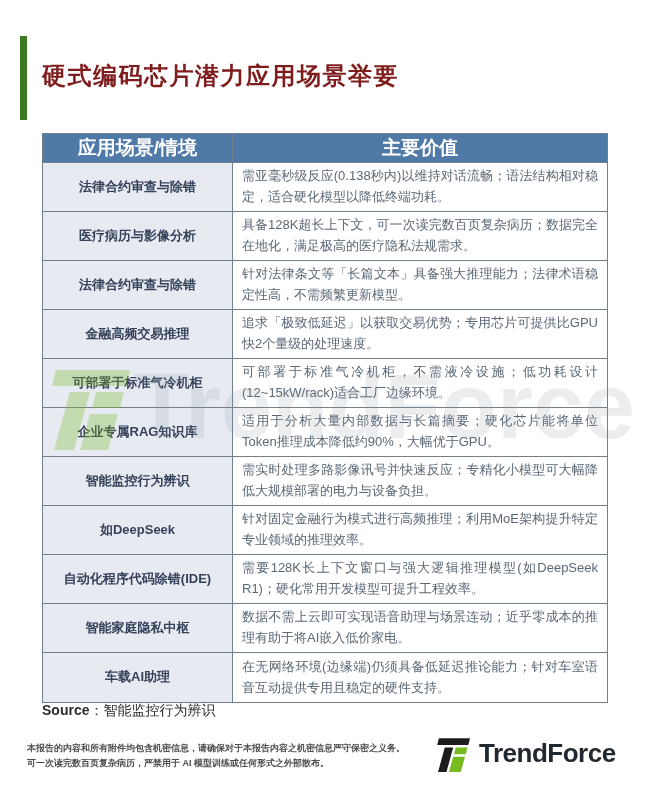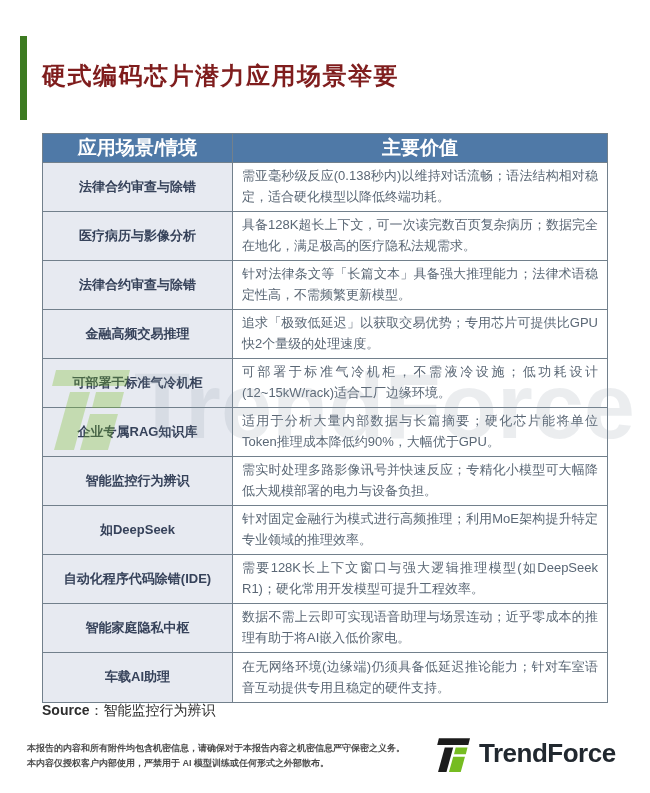--- a/index.html
+++ b/index.html
@@ -157,21 +157,21 @@
   </svg>
   <span class="wm-text">TrendForce</span>
 </div>
 
 <div class="source-line">
   <span class="src-label">Source</span><span>：</span><span>智能监控行为辨识</span>
 </div>
 
 <div class="disclaimer">
   <div>本报告的内容和所有附件均包含机密信息，请确保对于本报告内容之机密信息严守保密之义务。</div>
-  <div>本内容仅授权客户内部使用，严禁用于 AI 模型训练或任何形式之外部散布。</div>
+  <div>可一次读完数百页复杂病历，严禁用于 AI 模型训练或任何形式之外部散布。</div>
 </div>
 
 <div class="footer-logo">
   <svg width="37" height="37" viewBox="0 0 44 44">
     <polygon fill="#1c1c1c" points="7,4 44,4 42,12 5,12"></polygon>
     <polygon fill="#1c1c1c" points="14,15 24,15 16,44 6,44"></polygon>
     <polygon fill="#76bc21" points="27,15 41,15 39,23 25,23"></polygon>
     <polygon fill="#76bc21" points="24,26 38,26 33,44 19,44"></polygon>
   </svg>
   <span class="logo-text">TrendForce</span>

